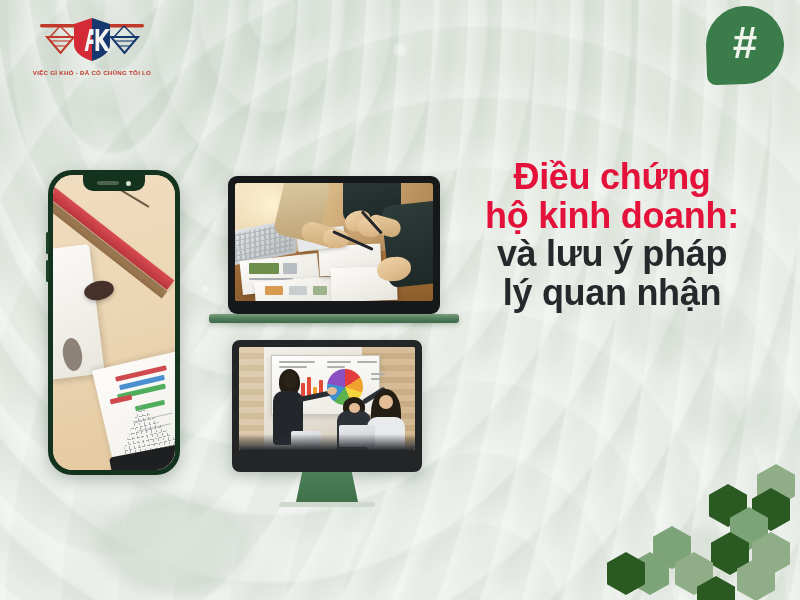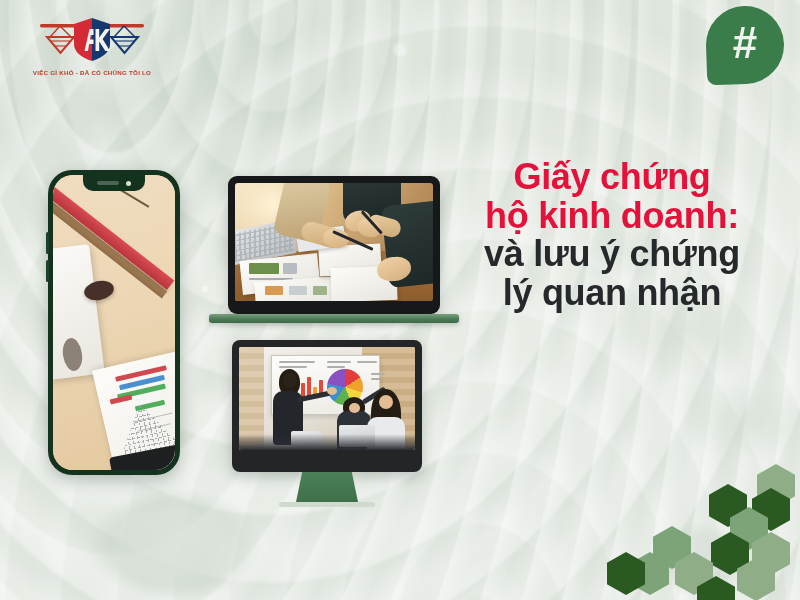--- a/index.html
+++ b/index.html
@@ -423,23 +423,23 @@
           <div class="mn-lap" style="left:52px;top:84px;width:30px;height:16px;"></div>
           <div class="mn-desk"></div>
         </div>
       </div>
     </div>
     <div class="monitor-stand"></div>
     <div class="monitor-foot"></div>
   </div>
 
   <div class="headline">
-    <span class="hl-line hl-red">Giấy chứng</span>
+    <span class="hl-line hl-red">Điều chứng</span>
     <span class="hl-line hl-red">hộ kinh doanh:</span>
-    <span class="hl-line hl-dark">và lưu ý chứng</span>
+    <span class="hl-line hl-dark">và lưu ý pháp</span>
     <span class="hl-line hl-dark">lý quan nhận</span>
   </div>
 
   <div class="hexfield">
     <div class="hex hex-mid" style="left:142px; top:-16px;"></div>
     <div class="hex hex-dark" style="left:94px;  top:4px;"></div>
     <div class="hex hex-dark" style="left:137px; top:8px;"></div>
     <div class="hex hex-light" style="left:115px; top:27px;"></div>
     <div class="hex hex-mid" style="left:137px; top:52px;"></div>
     <div class="hex hex-light" style="left:38px;  top:46px;"></div>

